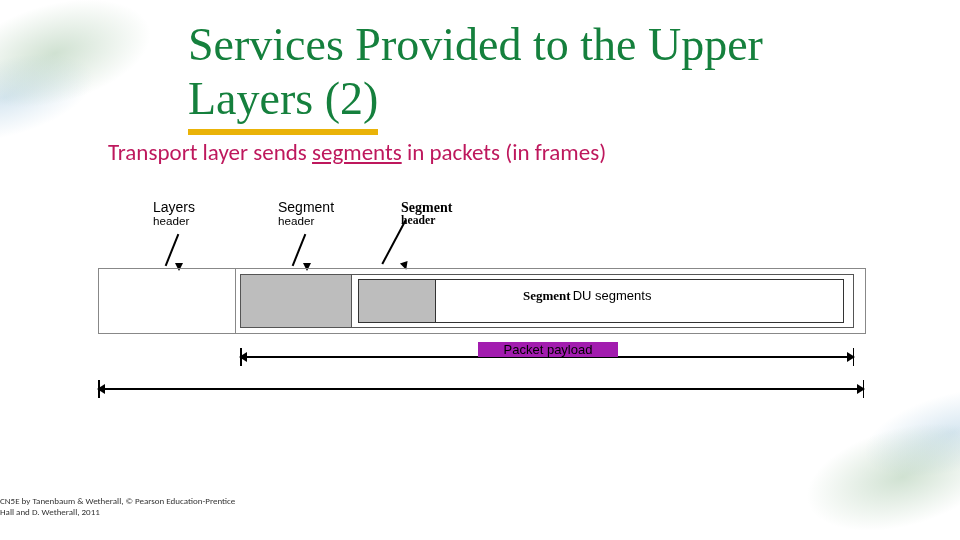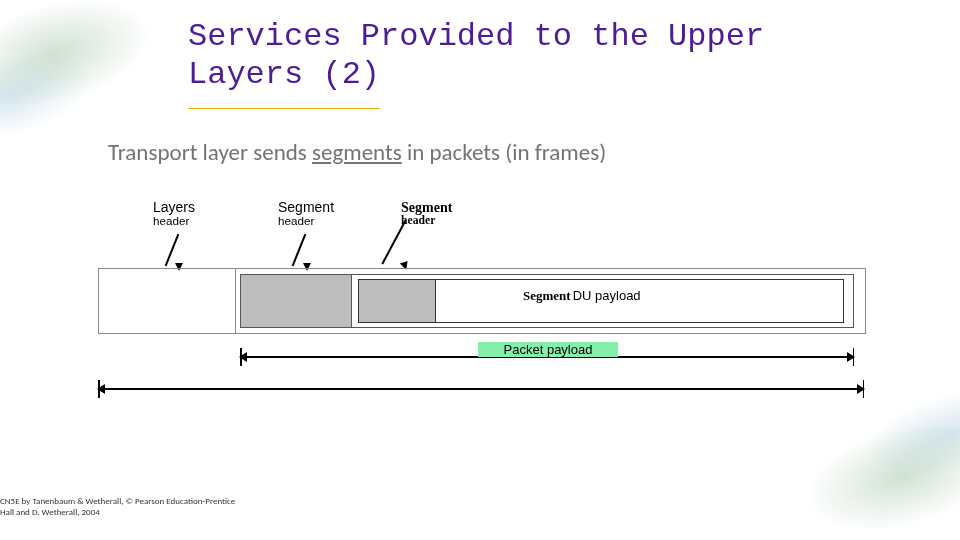--- a/index.html
+++ b/index.html
@@ -1,23 +1,23 @@
 <!DOCTYPE html>
 <html><head>
 <meta charset="utf-8">
 <style>
 html,body{margin:0;padding:0;width:960px;height:540px;font-family:"Calibri","Segoe UI",sans-serif;background:#fff;overflow:hidden}
 
 .bg-tl,.bg-br{position:absolute;pointer-events:none}
 .bg-tl{top:-60px;left:-60px;width:260px;height:260px;background:radial-gradient(ellipse 140px 70px at 120px 110px,rgba(120,170,125,0.35),rgba(120,170,125,0) 70%),radial-gradient(ellipse 130px 55px at 60px 140px,rgba(140,185,215,0.35),rgba(140,185,215,0) 70%);transform:rotate(-15deg)}
 .bg-br{bottom:-60px;right:-60px;width:260px;height:260px;background:radial-gradient(ellipse 140px 70px at 140px 140px,rgba(120,170,125,0.35),rgba(120,170,125,0) 70%),radial-gradient(ellipse 130px 55px at 200px 110px,rgba(140,185,215,0.35),rgba(140,185,215,0) 70%);transform:rotate(-15deg)}
 .slide{position:relative;width:100%;height:100%}
-.title{position:absolute;left:188px;top:18px;width:640px;font-family:Liberation Mono, monospace;font-size:32px;color:#4c1d95;line-height:1.18}
-.title .rule{border-bottom:1px solid #eab308;display:inline-block;padding-bottom:14px}
-.subtitle{position:absolute;left:108px;top:138px;font-size:23px;color:#737373}
+.title{position:absolute;left:188px;top:18px;width:640px;font-family:Liberation Serif, serif;font-size:46px;color:#15803d;line-height:1.18}
+.title .rule{border-bottom:6px solid #eab308;display:inline-block;padding-bottom:2px}
+.subtitle{position:absolute;left:108px;top:138px;font-size:23px;color:#be185d}
 .underline{text-decoration:underline}
 .figure{position:absolute;left:98px;top:200px;width:770px;height:210px;font-family:Arial,sans-serif;font-size:14px;color:#000}
 .hdr{position:absolute;line-height:1.1}
 .hdr.frame{left:55px;top:0}
 .hdr.packet{left:180px;top:0}
 .hdr.segment{left:303px;top:0;font-family:"Times New Roman",serif;font-weight:600}
 .hdr small{display:block}
 .arrowline{position:absolute;width:2px;background:#000}
 .arrowline.a1{left:73px;top:33px;height:34px;transform:rotate(22deg)}
 .arrowline.a2{left:200px;top:33px;height:34px;transform:rotate(22deg)}
@@ -39,21 +39,21 @@
 
 .ruler{position:absolute;height:18px}
 .ruler .bar{position:absolute;top:8px;left:0;right:0;height:1.5px;background:#000}
 .ruler .tick-l,.ruler .tick-r{position:absolute;top:0;width:1.5px;height:18px;background:#000}
 .ruler .tick-l{left:0}.ruler .tick-r{right:0}
 .ruler .cap-l,.ruler .cap-r{position:absolute;top:4px;width:0;height:0}
 .ruler .cap-l{left:-1px;border-top:5px solid transparent;border-bottom:5px solid transparent;border-right:8px solid #000}
 .ruler .cap-r{right:-1px;border-top:5px solid transparent;border-bottom:5px solid transparent;border-left:8px solid #000}
 .r-packet{left:142px;top:148px;width:614px}
 .r-frame{left:0;top:180px;width:766px}
-.ruler-label{position:absolute;width:140px;text-align:center;background:#86efac;font-size:13px}
+.ruler-label{position:absolute;width:140px;text-align:center;background:#a21caf;font-size:13px}
 .rl-packet{left:380px;top:142px}
 .rl-frame{left:350px;top:174px}
 .footer{position:absolute;left:0;right:0;bottom:22px;text-align:left;font-size:9px;color:#333;line-height:1.2}
 </style>
 </head>
 <body>
 
 <div class="slide">
   <div class="bg-tl"></div>
   <div class="bg-br"></div>
@@ -92,21 +92,21 @@
       <div class="fhdr-cell"></div>
     </div>
     <div class="packet-box">
       <div class="phdr-cell"></div>
     </div>
     <div class="segment-box">
       <div class="shdr-cell"></div>
     </div>
 
     <div class="payload-label pl-seg">
-      <span class="segword">Segment</span><span>DU payload</span>
+      <span class="segword">Segment</span><span>DU segments</span>
     </div>
 
     <div class="ruler r-packet">
       <div class="tick-l"></div>
       <div class="cap-l"></div>
       <div class="bar"></div>
       <div class="cap-r"></div>
       <div class="tick-r"></div>
     </div>
     <div class="ruler-label rl-packet">Packet payload</div>
@@ -115,15 +115,15 @@
       <div class="tick-l"></div>
       <div class="cap-l"></div>
       <div class="bar"></div>
       <div class="cap-r"></div>
       <div class="tick-r"></div>
     </div>
   </div>
 
   <div class="footer">
     <span>CN5E by Tanenbaum &amp; Wetherall, © Pearson Education-Prentice</span><br>
-    <span>Hall and D. Wetherall, 2004</span>
+    <span>Hall and D. Wetherall, 2011</span>
   </div>
 </div>
 
 </body></html>

